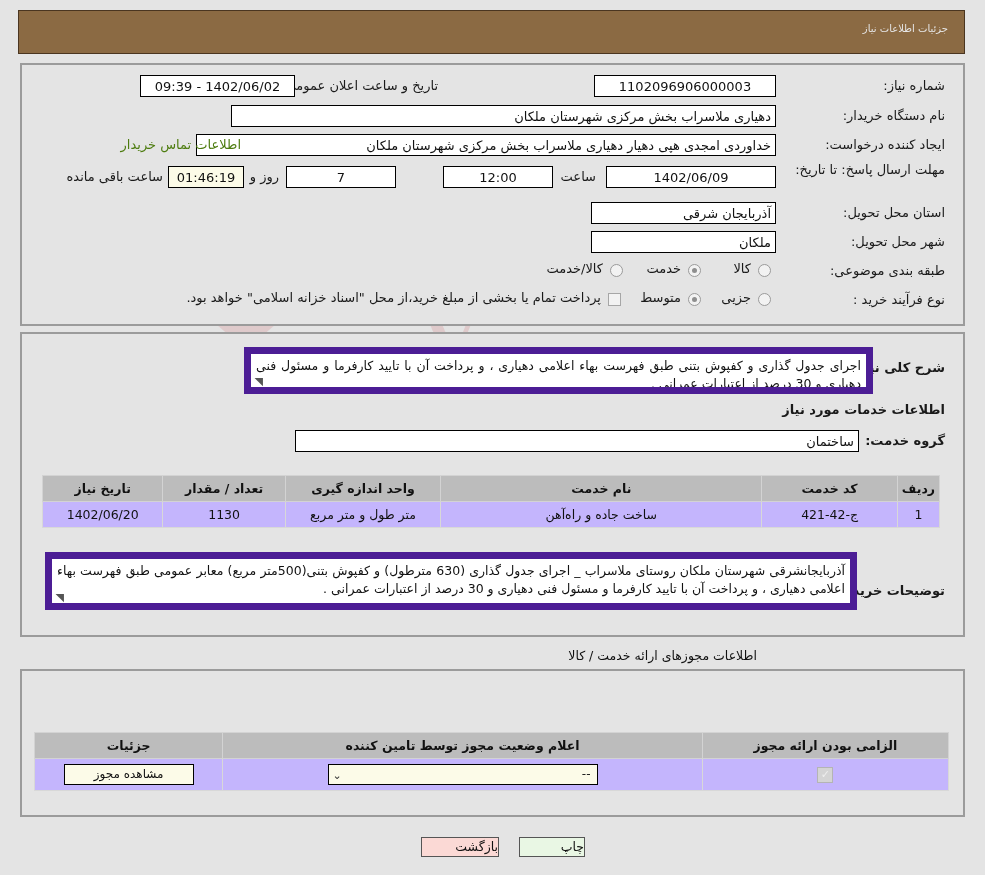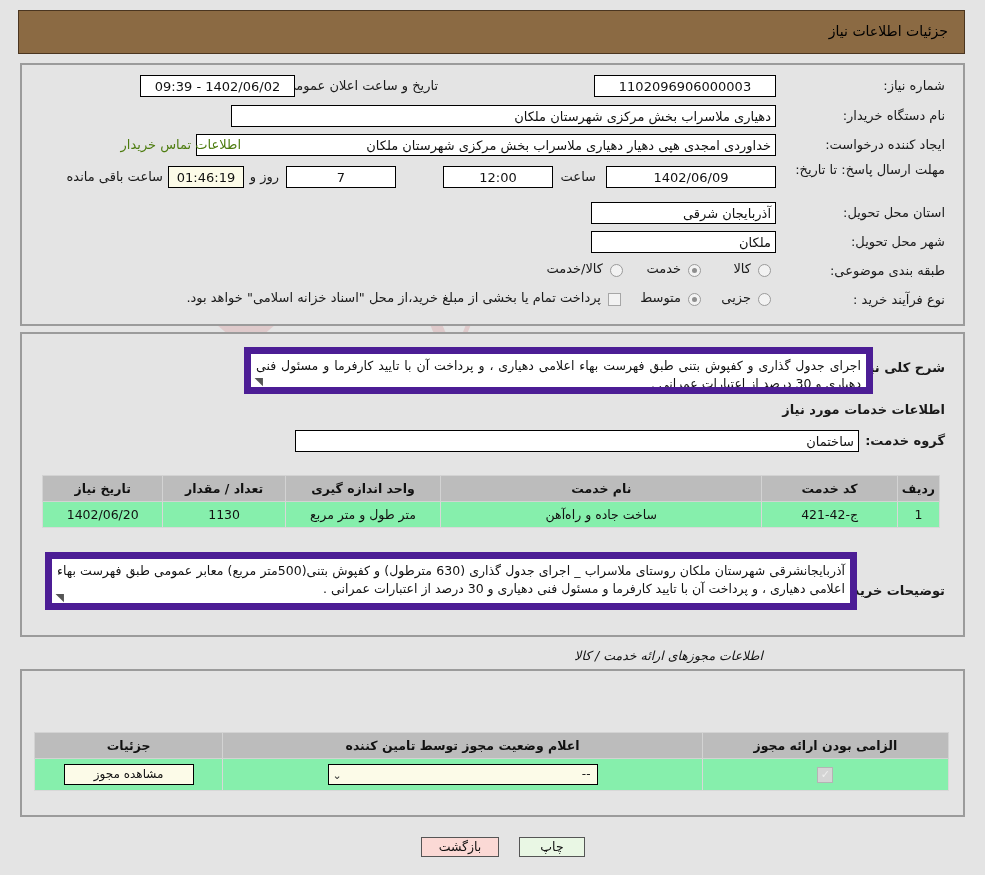--- a/index.html
+++ b/index.html
@@ -70,22 +70,22 @@
     left: 18px; top: 10px;
     width: 947px; height: 44px;
     background: #8b6a43;
     border: 1px solid #4a3520;
     box-sizing: border-box;
   }
   .header-title {
     position: absolute;
     right: 16px;
     top: 12px;
-    color: #000000;
-    font-size: 14px;
+    color: #e5e5e5;
+    font-size: 10px;
   }
 
   
   .panel {
     position: absolute;
     border: 2px solid #9b9b9b;
     background: #e4e4e4;
     box-sizing: border-box;
   }
   #panel-top    { left: 20px; top: 63px;  width: 945px; height: 263px; }
@@ -183,21 +183,21 @@
   table.grid th {
     background: #bcbcbc;
     border: 1px solid #d3d3d3;
     font-weight: bold;
     color: #111;
     padding: 5px 4px;
     text-align: center;
     white-space: nowrap;
   }
   table.grid td {
-    background: #86efac;
+    background: #c4b5fd;
     border: 1px solid #d8d8d8;
     padding: 5px 6px;
     text-align: center;
     color: #111;
   }
 
   
   .select {
     position: relative;
     display: inline-block;
@@ -233,21 +233,20 @@
     cursor: pointer;
   }
 
   
   .fbtn {
     position: absolute;
     height: 20px;
     border: 1px solid #555;
     box-sizing: border-box;
     font-size: 12.5px;
-    text-align: center;
     line-height: 18px;
     cursor: pointer;
     color: #111;
   }
   #btn-print  { left: 519px; top: 837px; width: 66px; background: #e9f7e4; }
   #btn-back   { left: 421px; top: 837px; width: 78px; background: #fbd9d5; }
 
   .section-note {
     position: absolute;
     font-size: 12.5px;
@@ -355,21 +354,21 @@
         </tbody>
       </table>
 
       <div class="lbl lbl-b" style="right:18px; top:249px;">توضیحات خریدار:</div>
       <div class="ta" style="right:106px; top:218px; width:812px; height:58px;">
         <span>آذربایجانشرقی شهرستان ملکان روستای ملاسراب _ اجرای جدول گذاری (630 مترطول) و کفپوش بتنی(500متر مربع) معابر عمومی طبق فهرست بهاء اعلامی دهیاری ، و پرداخت آن با تایید کارفرما و مسئول فنی دهیاری و 30 درصد از اعتبارات عمرانی .</span>
         <span class="grip">◥</span>
       </div>
     </div>
 
-    <div class="section-note" style="right:222px; top:648px;font-style:italic;">اطلاعات مجوزهای ارائه خدمت / کالا</div>
+    <div class="section-note" style="right:228px; top:648px;">اطلاعات مجوزهای ارائه خدمت / کالا</div>
 
     <div class="panel" id="panel-bottom">
       <table class="grid" id="permits-table" style="right:14px; top:61px; width:915px;">
         <thead>
           <tr>
             <th style="width:245px;">الزامی بودن ارائه مجوز</th>
             <th style="width:487px;">اعلام وضعیت مجوز توسط تامین کننده</th>
             <th style="width:183px;">جزئیات</th>
           </tr>
         </thead>

